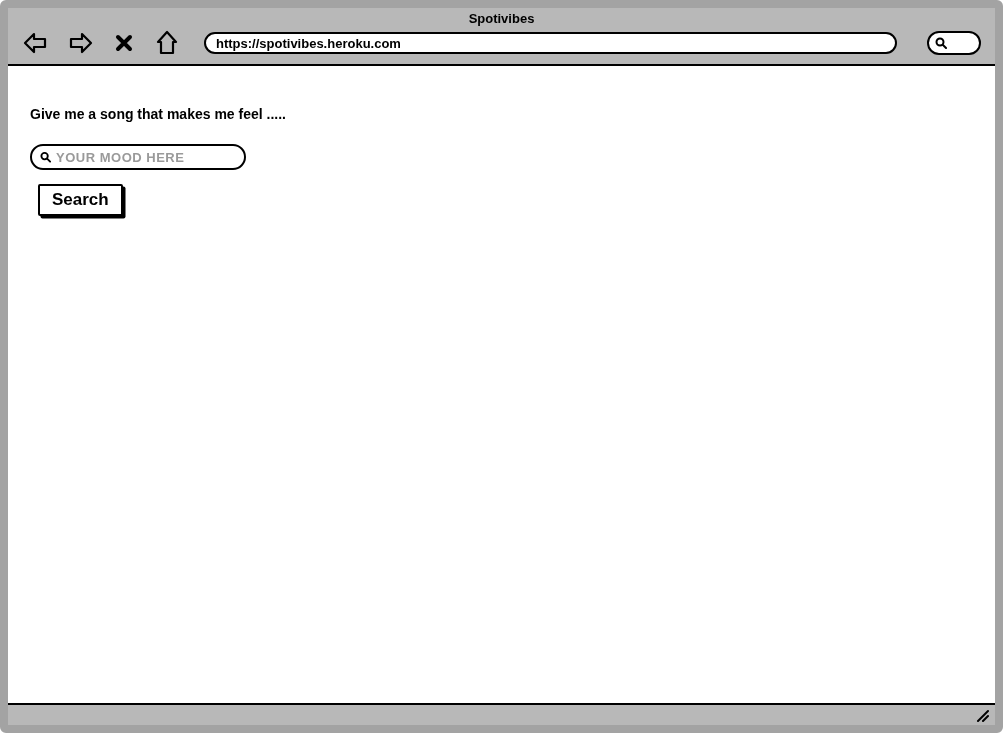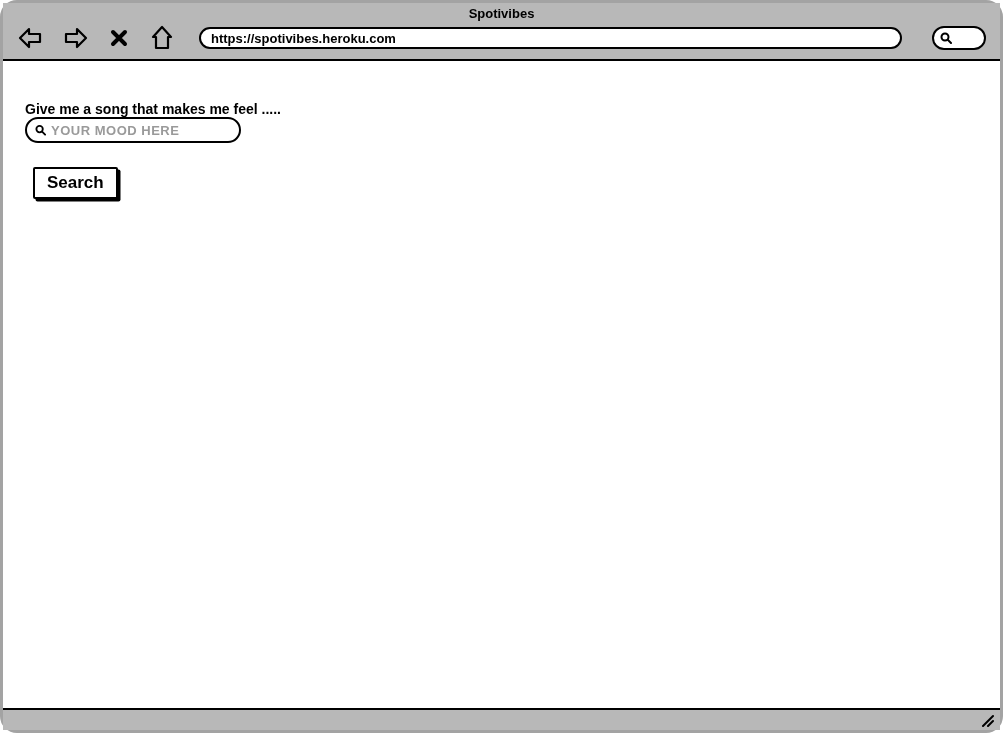--- a/index.html
+++ b/index.html
@@ -12,22 +12,22 @@
       font-family: 'Comic Sans MS', 'Segoe UI', Arial, sans-serif;
       background: #fff;
       width: 1003px;
       height: 733px;
       overflow: hidden;
     }
     
     .browser-window {
       width: 1003px;
       height: 733px;
-      border: 3px solid #a3a3a3;
-      border-radius: 17px;
+      border: 8px solid #a3a3a3;
+      border-radius: 6px;
       display: flex;
       flex-direction: column;
       background: #fff;
     }
     
     .browser-top {
       background: #b8b8b8;
       border-bottom: 2px solid #000;
       display: flex;
       flex-direction: column;
@@ -86,33 +86,33 @@
     
     .content-area {
       flex: 1;
       background: #fff;
       padding: 40px 22px;
     }
     
     .prompt-label {
       font-size: 14px;
       font-weight: bold;
-      margin-bottom: 0;
+      margin-bottom: 22px;
     }
     
     .mood-input-wrap {
       display: flex;
       align-items: center;
       border: 2px solid #000;
       border-radius: 16px;
       width: 216px;
       height: 26px;
       padding: 0 8px;
       gap: 5px;
-      margin-bottom: 24px;
+      margin-bottom: 14px;
     }
     
     .mood-input {
       border: none;
       outline: none;
       background: transparent;
       font-family: 'Comic Sans MS', Arial, sans-serif;
       font-size: 13px;
       font-weight: bold;
       letter-spacing: 0.5px;

